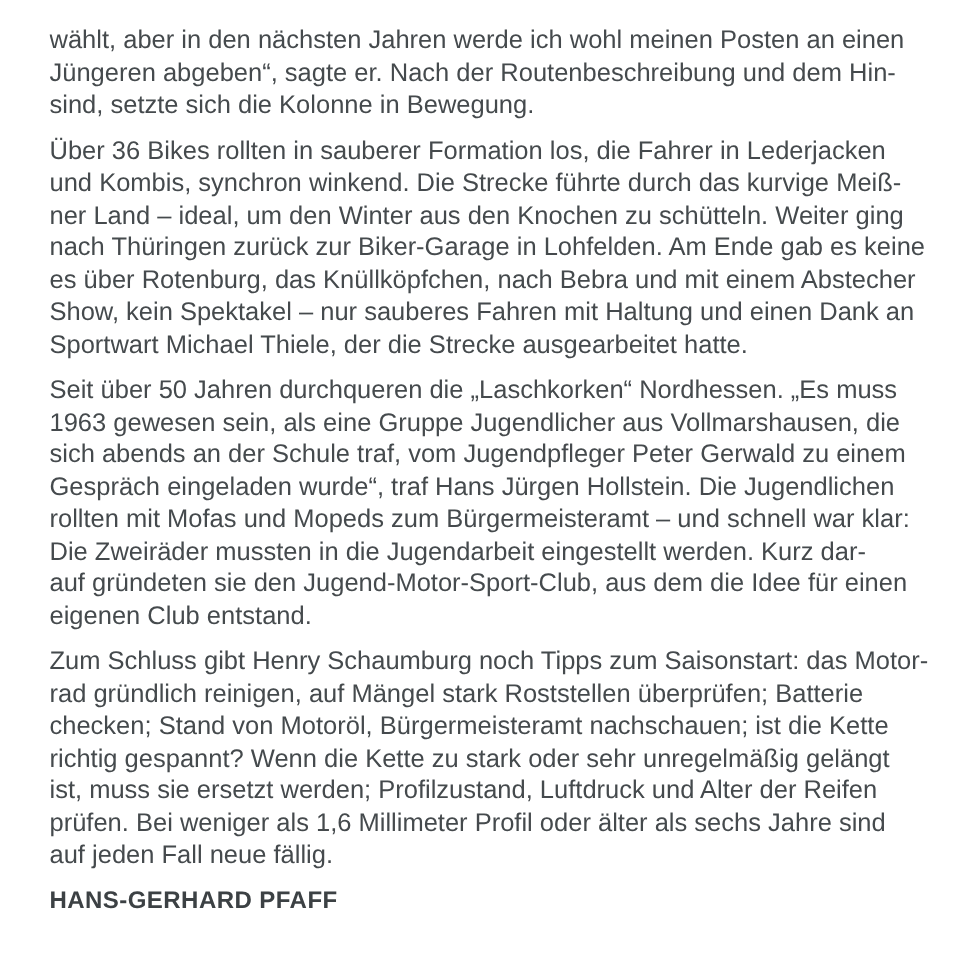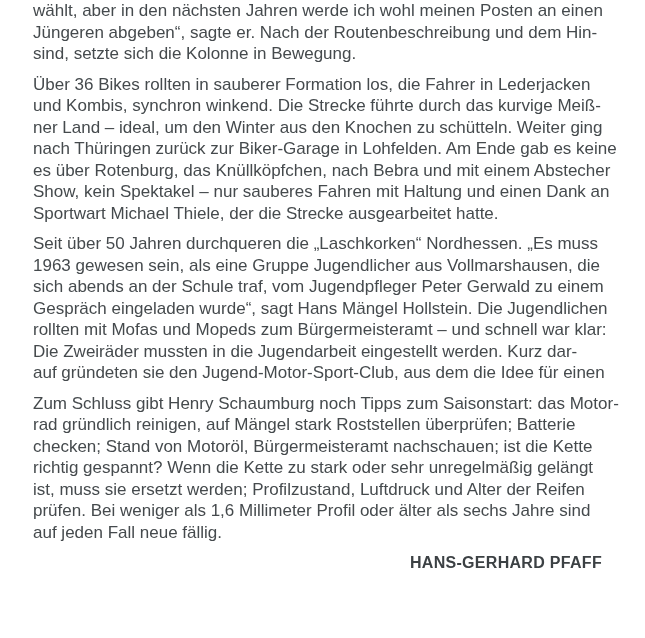--- a/index.html
+++ b/index.html
@@ -9,38 +9,38 @@
   }
   body {
     width: 645px;
     height: 638px;
     overflow: hidden;
   }
   .article {
     box-sizing: border-box;
     width: 645px;
     height: 638px;
-    padding: 0 8px 0 33px;
+    padding: 16px 8px 0 33px;
     font-family: "Liberation Sans", "DejaVu Sans", sans-serif;
     font-size: 17px;
     line-height: 21.5px;
     color: #454a4d;
     -webkit-font-smoothing: antialiased;
   }
   .para {
     margin: 0 0 9px 0;
     padding: 0;
   }
   .line {
     white-space: nowrap;
     overflow: hidden;
   }
   .byline {
     margin-top: 1px;
-    text-align: right;
+    text-align: left;
     padding-right: 35px;
     font-weight: bold;
     font-size: 16px;
     letter-spacing: 0.3px;
     color: #3c4144;
   }
 </style>
 </head>
 <body>
 
@@ -56,24 +56,25 @@
       <div class="line">ner Land – ideal, um den Winter aus den Knochen zu schütteln. Weiter ging</div>
       <div class="line">nach Thüringen zurück zur Biker-Garage in Lohfelden. Am Ende gab es keine</div>
       <div class="line">es über Rotenburg, das Knüllköpfchen, nach Bebra und mit einem Abstecher</div>
       <div class="line">Show, kein Spektakel – nur sauberes Fahren mit Haltung und einen Dank an</div>
       <div class="line">Sportwart Michael Thiele, der die Strecke ausgearbeitet hatte.</div>
     </div>
   <div class="para">
       <div class="line">Seit über 50 Jahren durchqueren die „Laschkorken“ Nordhessen. „Es muss</div>
       <div class="line">1963 gewesen sein, als eine Gruppe Jugendlicher aus Vollmarshausen, die</div>
       <div class="line">sich abends an der Schule traf, vom Jugendpfleger Peter Gerwald zu einem</div>
-      <div class="line">Gespräch eingeladen wurde“, sagt Hans Mängel Hollstein. Die Jugendlichen</div>
+      <div class="line">Gespräch eingeladen wurde“, traf Hans Jürgen Hollstein. Die Jugendlichen</div>
       <div class="line">rollten mit Mofas und Mopeds zum Bürgermeisteramt – und schnell war klar:</div>
       <div class="line">Die Zweiräder mussten in die Jugendarbeit eingestellt werden. Kurz dar-</div>
       <div class="line">auf gründeten sie den Jugend-Motor-Sport-Club, aus dem die Idee für einen</div>
+      <div class="line">eigenen Club entstand.</div>
     </div>
   <div class="para">
       <div class="line">Zum Schluss gibt Henry Schaumburg noch Tipps zum Saisonstart: das Motor-</div>
       <div class="line">rad gründlich reinigen, auf Mängel stark Roststellen überprüfen; Batterie</div>
       <div class="line">checken; Stand von Motoröl, Bürgermeisteramt nachschauen; ist die Kette</div>
       <div class="line">richtig gespannt? Wenn die Kette zu stark oder sehr unregelmäßig gelängt</div>
       <div class="line">ist, muss sie ersetzt werden; Profilzustand, Luftdruck und Alter der Reifen</div>
       <div class="line">prüfen. Bei weniger als 1,6 Millimeter Profil oder älter als sechs Jahre sind</div>
       <div class="line">auf jeden Fall neue fällig.</div>
     </div>

